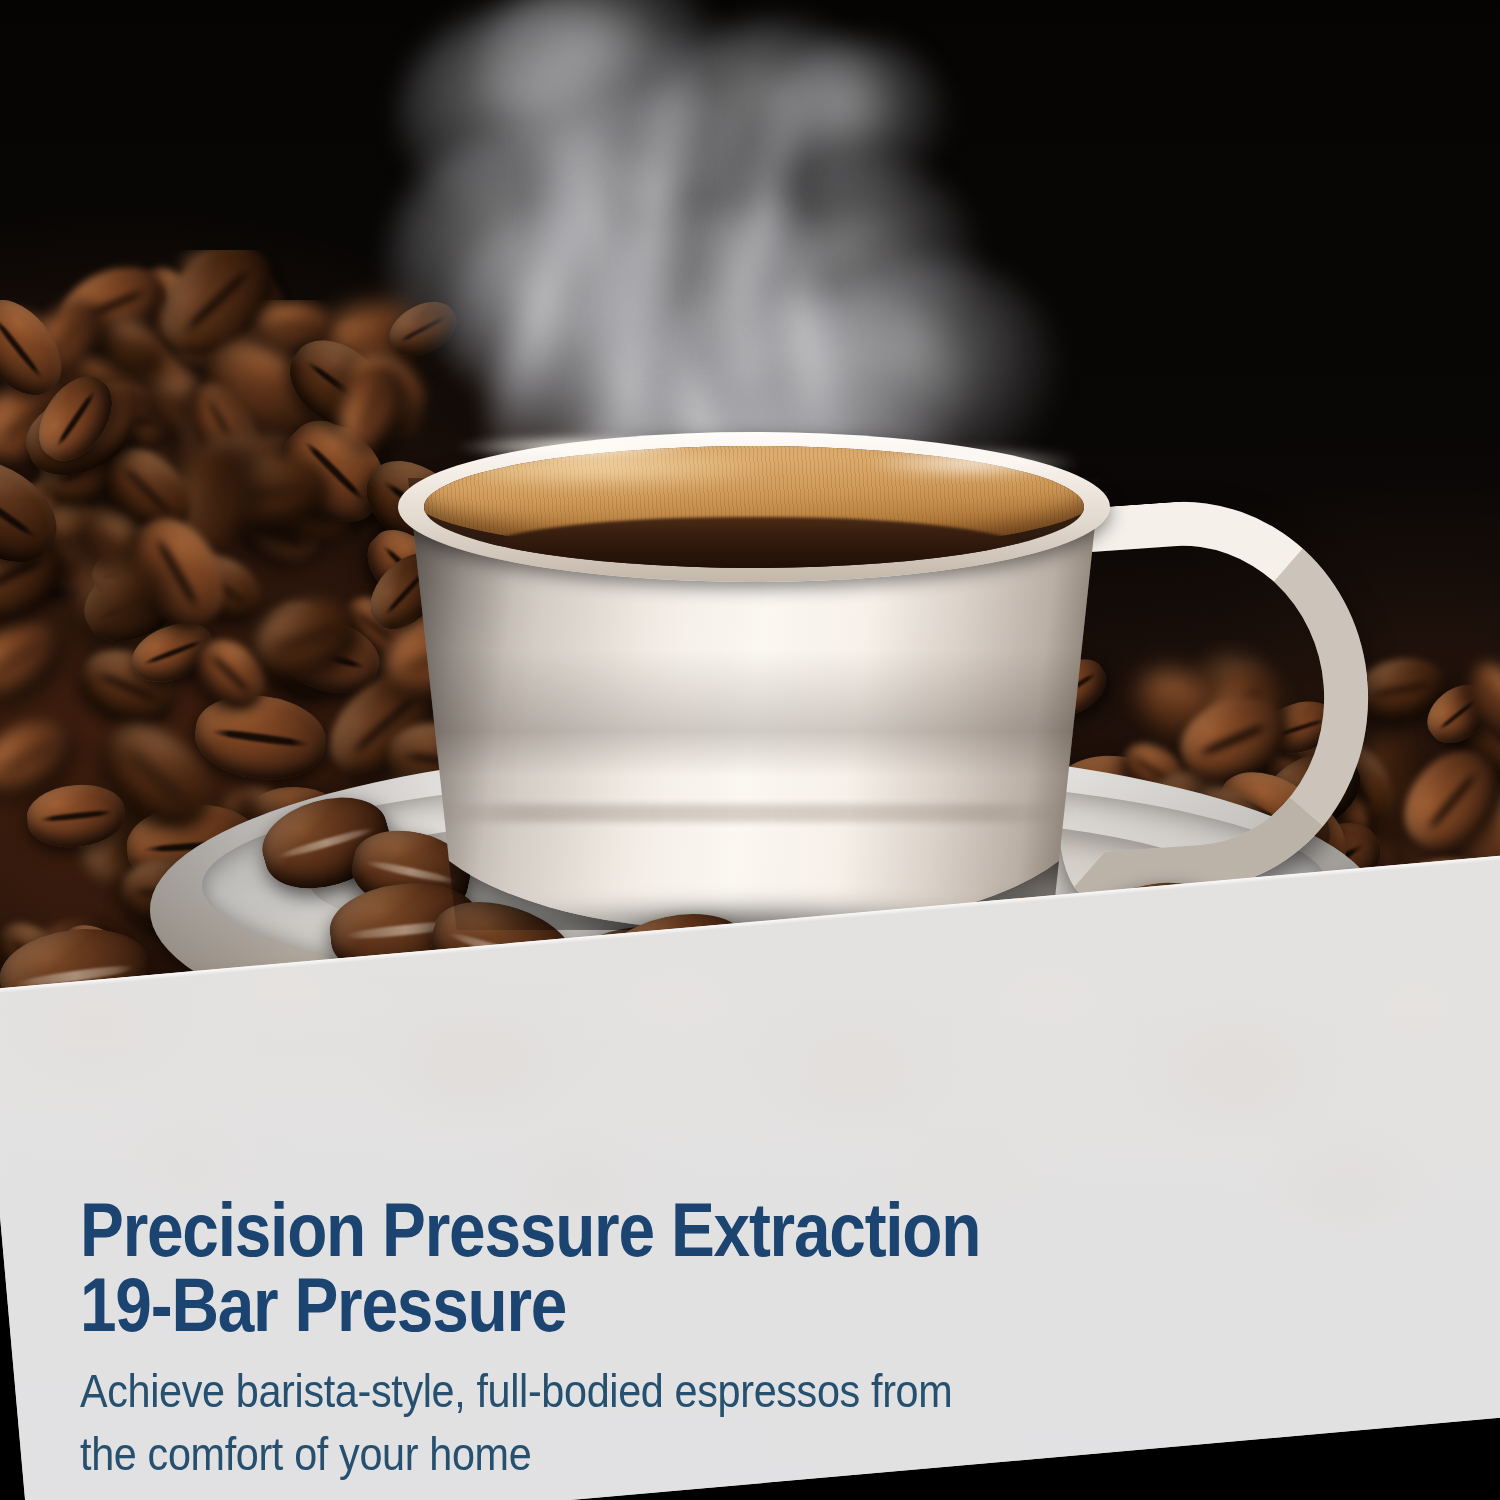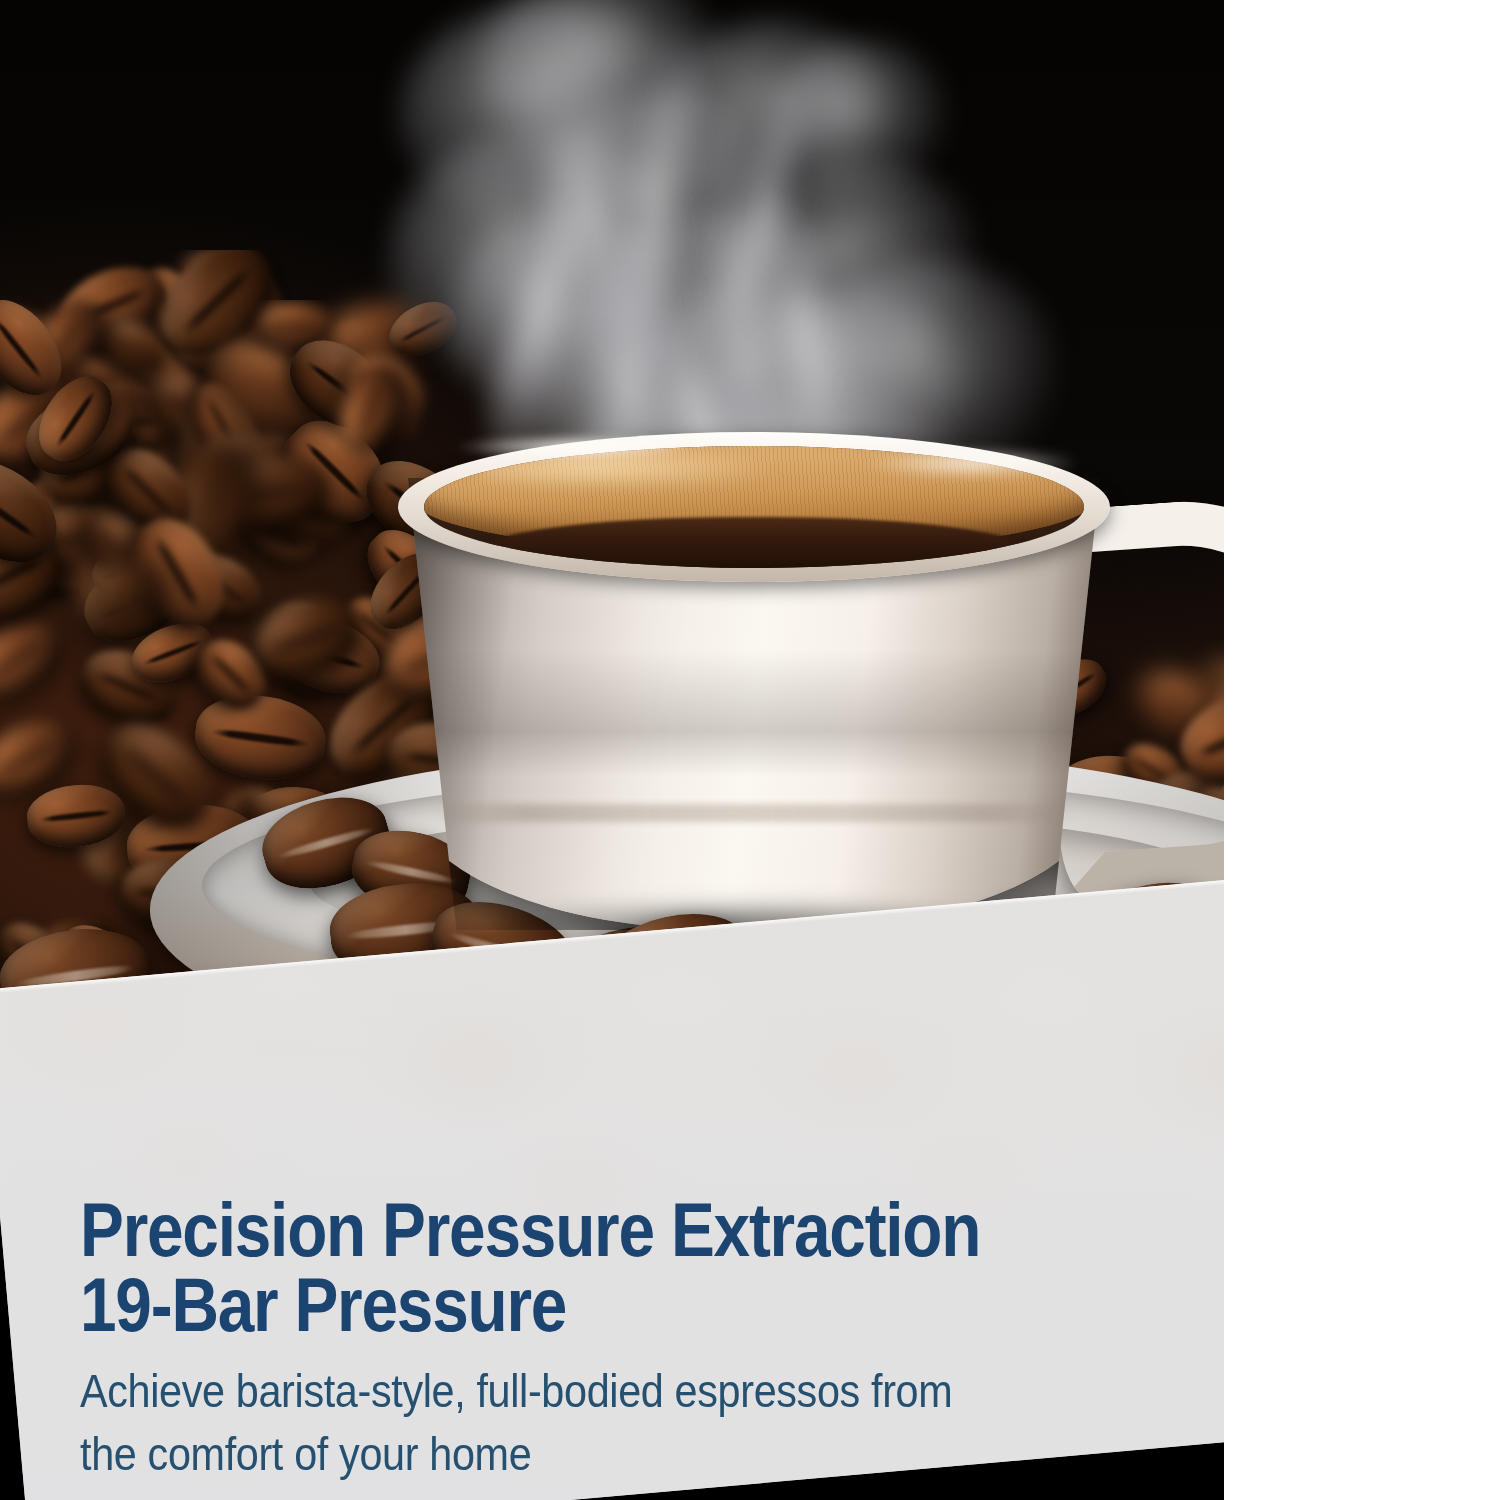--- a/index.html
+++ b/index.html
@@ -7,21 +7,21 @@
     margin: 0;
     padding: 0;
     background: #ffffff;
   }
   body {
     font-family: "Liberation Sans", sans-serif;
   }
 
   #stage {
     position: relative;
-    width: 1224px;
+    width: 1500px;
     height: 1500px;
     overflow: hidden;
     background: #000;
   }
 
   
   .photo {
     position: absolute;
     left: 0; top: 0;
     width: 1500px;

